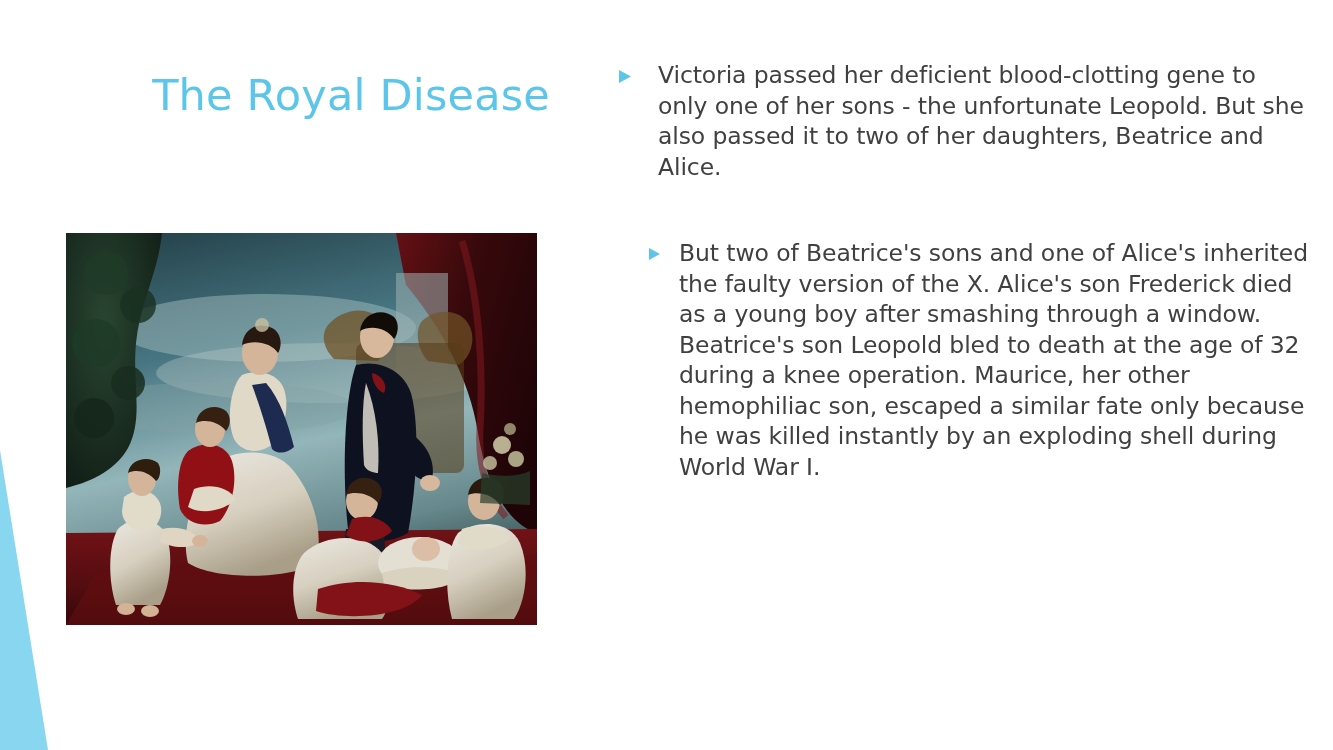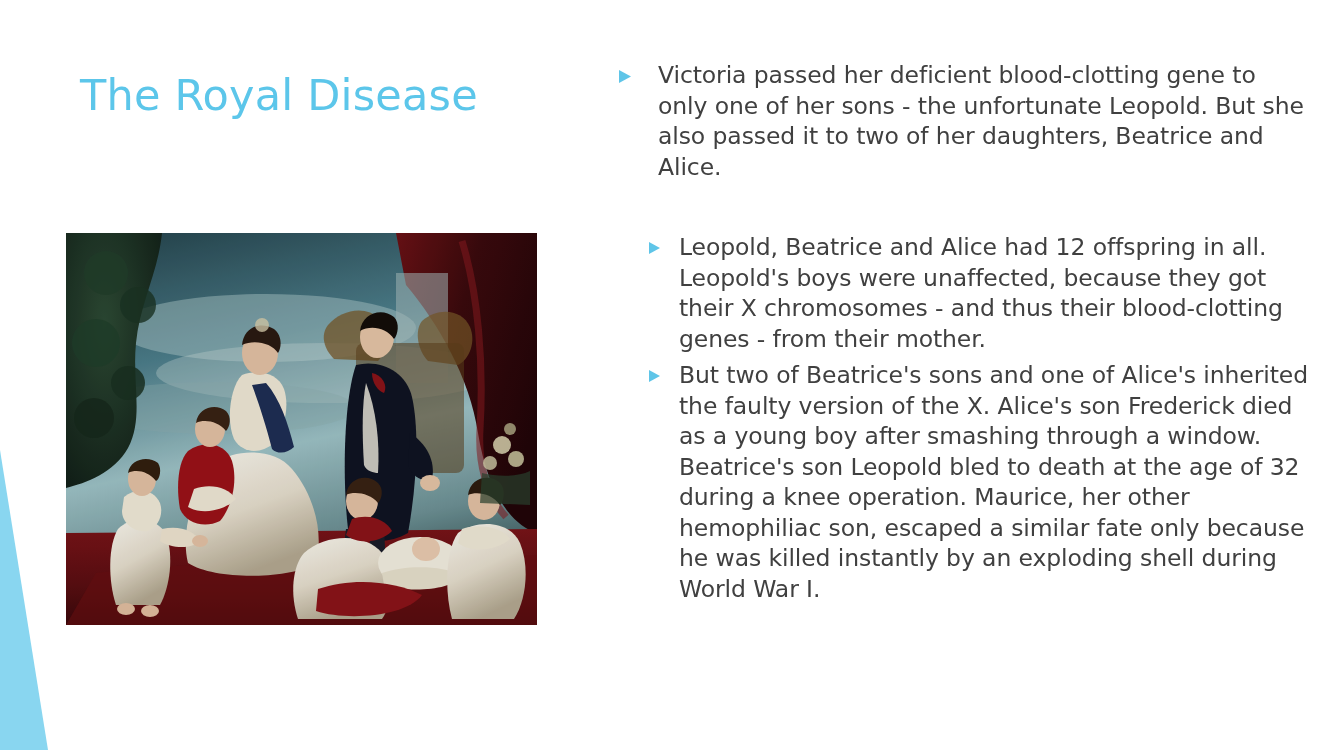--- a/index.html
+++ b/index.html
@@ -37,20 +37,21 @@
     left: 80px;
     top: 71px;
     width: 470px;
     font-family: "DejaVu Sans", sans-serif;
     font-size: 43px;
     font-weight: 400;
     line-height: 1.12;
     color: #5CC6EA;
     letter-spacing: 0.2px;
     white-space: nowrap;
+    text-align: right;
   }
 
   
   .painting-frame {
     position: absolute;
     left: 66px;
     top: 233px;
     width: 471px;
     height: 392px;
     overflow: hidden;
@@ -271,28 +272,20 @@
           </svg>
       </span>
       <div class="bullet-text b1-text">Victoria passed her deficient blood-clotting gene to only one of her sons - the unfortunate Leopold. But she also passed it to two of her daughters, Beatrice and Alice.</div>
     </div>
 
     <div class="gap-para"></div>
 
 
     <div class="gap-small"></div>
 
-    <div class="bullet-row lvl2">
-      <span class="bullet-mark">
-        <svg width="13" height="14" viewBox="0 0 13 14">
-            <polygon points="1,1 12,7 1,13" fill="#5FC5E8"></polygon>
-          </svg>
-      </span>
-      <div class="bullet-text b3-text">Leopold, Beatrice and Alice had 12 offspring in all. Leopold's boys were unaffected, because they got their X chromosomes - and thus their blood-clotting genes - from their mother.</div>
-    </div>
 
     <div class="gap-small"></div>
 
     <div class="bullet-row lvl2">
       <span class="bullet-mark">
         <svg width="13" height="14" viewBox="0 0 13 14">
             <polygon points="1,1 12,7 1,13" fill="#5FC5E8"></polygon>
           </svg>
       </span>
       <div class="bullet-text b4-text">But two of Beatrice's sons and one of Alice's inherited the faulty version of the X. Alice's son Frederick died as a young boy after smashing through a window. Beatrice's son Leopold bled to death at the age of 32 during a knee operation. Maurice, her other hemophiliac son, escaped a similar fate only because he was killed instantly by an exploding shell during World War I.</div>

